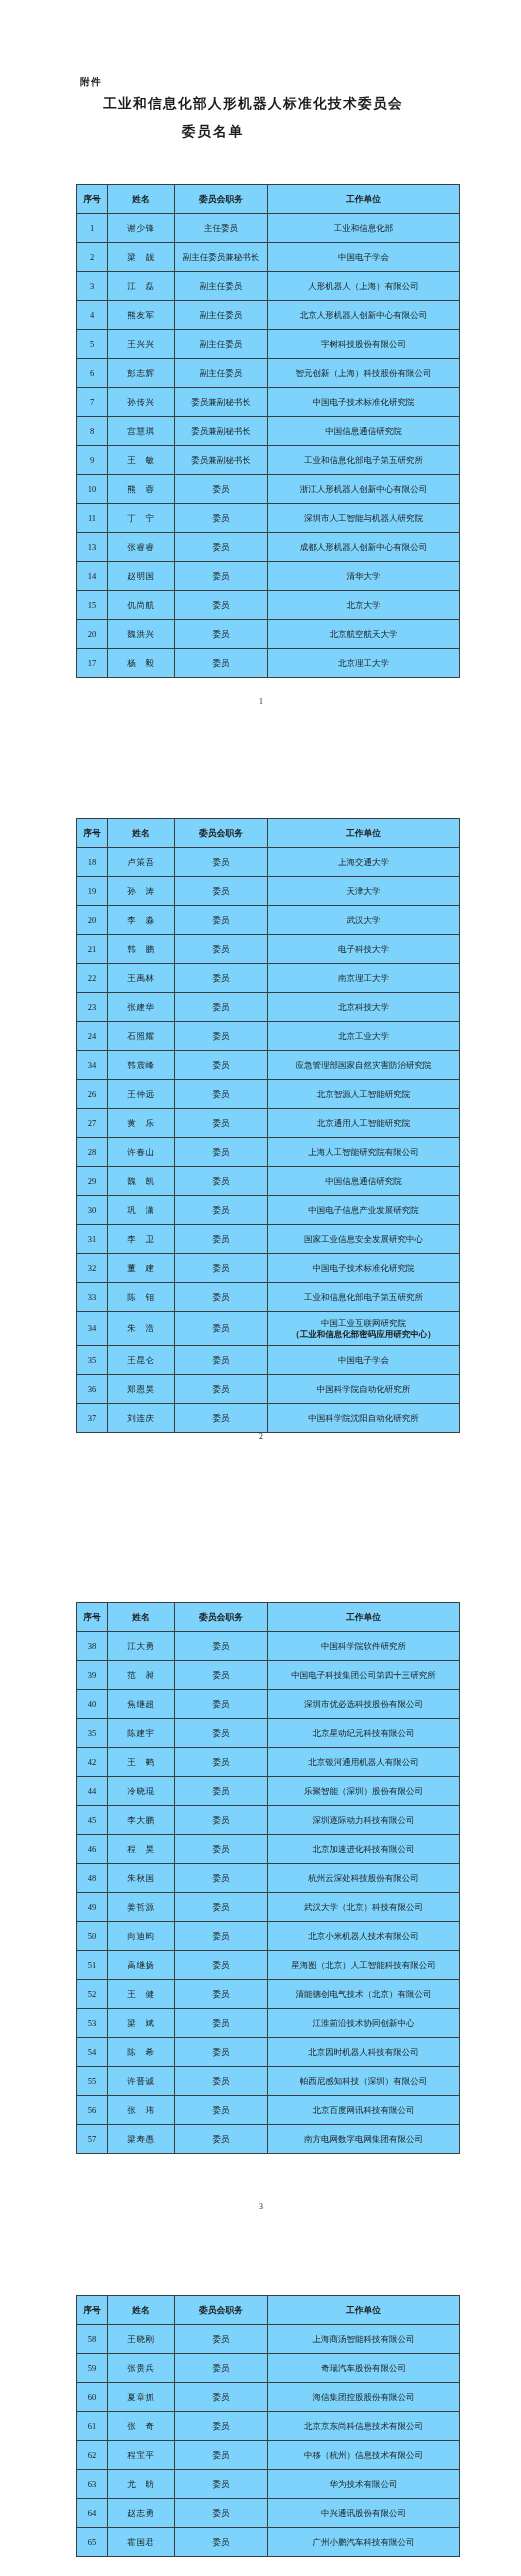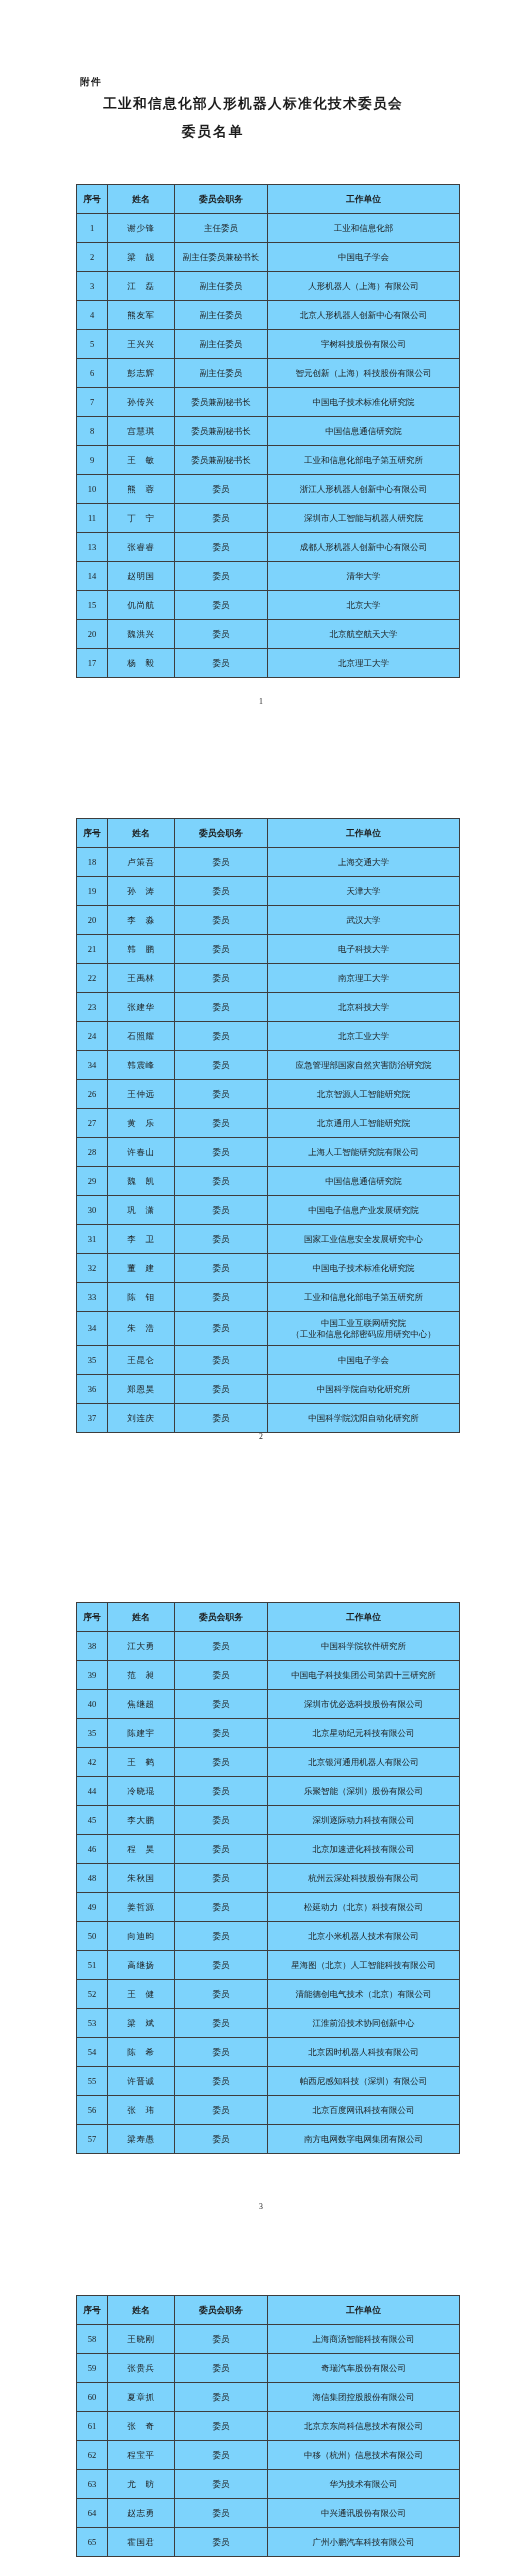--- a/index.html
+++ b/index.html
@@ -9,21 +9,21 @@
   .title1{position:absolute;top:95px;left:0;width:506px;text-align:center;font-size:13.7px;font-weight:bold;letter-spacing:1.3px;}
   .title2{position:absolute;top:123px;left:0;width:426px;text-align:center;font-size:13.7px;font-weight:bold;letter-spacing:2px;}
   table.member-table{position:absolute;left:76px;width:384px;border-collapse:collapse;table-layout:fixed;background:#7dd3fc;margin-top:17px;}
   table.member-table th,table.member-table td{
     border:0.7px solid #3d3d3d;text-align:center;vertical-align:middle;
     padding:0 1.3px;height:28px;font-size:8.5px;line-height:1.25;overflow:hidden;}
   table.member-table th{font-weight:bold;font-size:8.8px;}
   table.member-table{border:1.3px solid #333;}
   tr.tall td{height:33px;}
   td.c-name{letter-spacing:0.7px;}
-  .org-line2{font-size:8.5px;}
+  .org-line2{font-size:8.5px;font-weight:bold;}
   .p1{top:167px}.p2{top:801px}.p3{top:1585px}.p4{top:2278px}
   .pageno{position:absolute;left:0;width:522px;text-align:center;font-size:7.8px;color:#222;}
   .n1{top:697px}.n2{top:1432px}.n3{top:2202px}
 </style>
 </head>
 <body>
 
 <div class="doc">
   <div class="attachment">附件</div>
   <div class="title1">工业和信息化部人形机器人标准化技术委员会</div>
@@ -353,21 +353,21 @@
           <tr>
             <td class="c-no">48</td>
             <td class="c-name">朱秋国</td>
             <td class="c-role">委员</td>
             <td class="c-org">杭州云深处科技股份有限公司</td>
           </tr>
           <tr>
             <td class="c-no">49</td>
             <td class="c-name">姜哲源</td>
             <td class="c-role">委员</td>
-            <td class="c-org">松延动力（北京）科技有限公司</td>
+            <td class="c-org">武汉大学（北京）科技有限公司</td>
           </tr>
           <tr>
             <td class="c-no">50</td>
             <td class="c-name">向迪昀</td>
             <td class="c-role">委员</td>
             <td class="c-org">北京小米机器人技术有限公司</td>
           </tr>
           <tr>
             <td class="c-no">51</td>
             <td class="c-name">高继扬</td>

